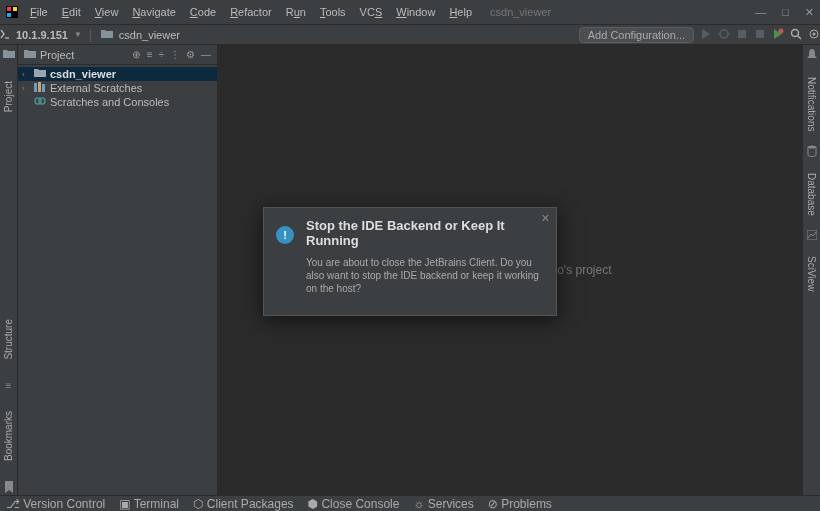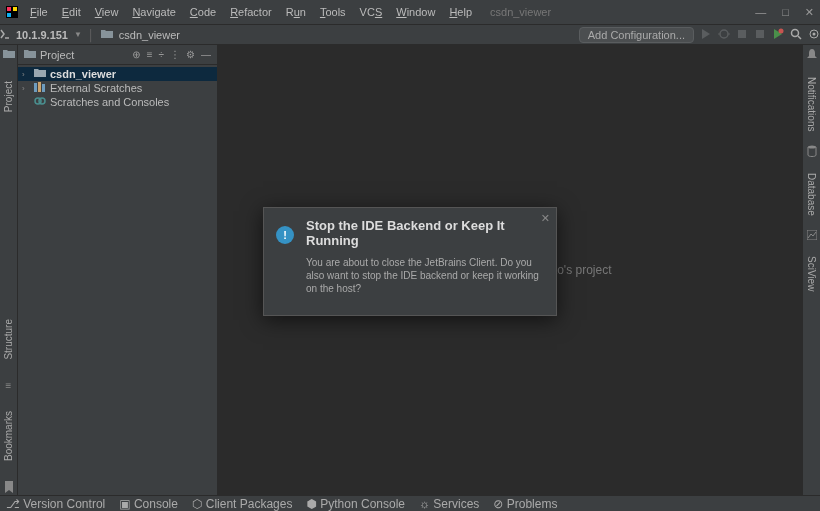--- a/index.html
+++ b/index.html
@@ -209,23 +209,23 @@
     <span><svg width="10" height="10" viewBox="0 0 10 10">
           <rect width="10" height="10" fill="none" stroke="#888"></rect>
           <polyline points="1,8 4,4 6,6 9,2" fill="none" stroke="#888"></polyline>
         </svg></span>
     <span class="gutter-label" style="writing-mode:vertical-rl;transform:none;">SciView</span>
   </div>
 </div>
 
 <div class="bottom-bar">
   <span class="bottom-item">⎇ <span>Version Control</span></span>
-  <span class="bottom-item">▣ <span>Console</span></span>
+  <span class="bottom-item">▣ <span>Terminal</span></span>
   <span class="bottom-item">⬡ <span>Client Packages</span></span>
-  <span class="bottom-item">⬢ <span>Python Console</span></span>
+  <span class="bottom-item">⬢ <span>Close Console</span></span>
   <span class="bottom-item">☼ <span>Services</span></span>
   <span class="bottom-item">⊘ <span>Problems</span></span>
 </div>
 
 <div class="status-bar">
   <span>☐</span>
   <span style="margin-left:6px;">Localized JetBrains Client 2023.1.3 is available // Switch and restart // Don't ask again (5 minutes ago)</span>
   <div class="status-right">
     <span>(D) 1100 B/s / 1205 B/s</span>
     <span>Python 3.6</span>

